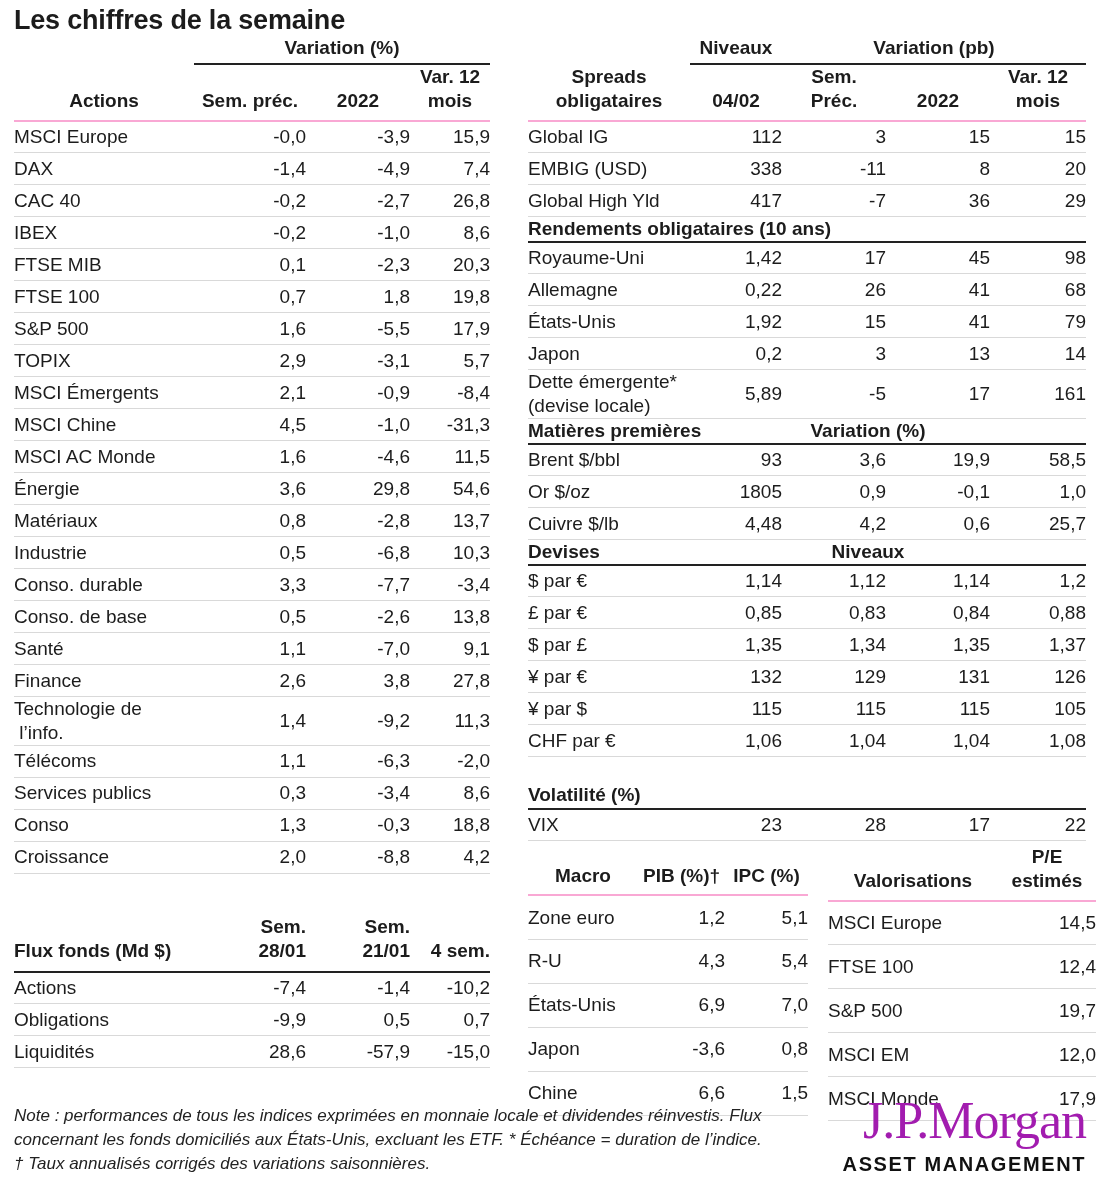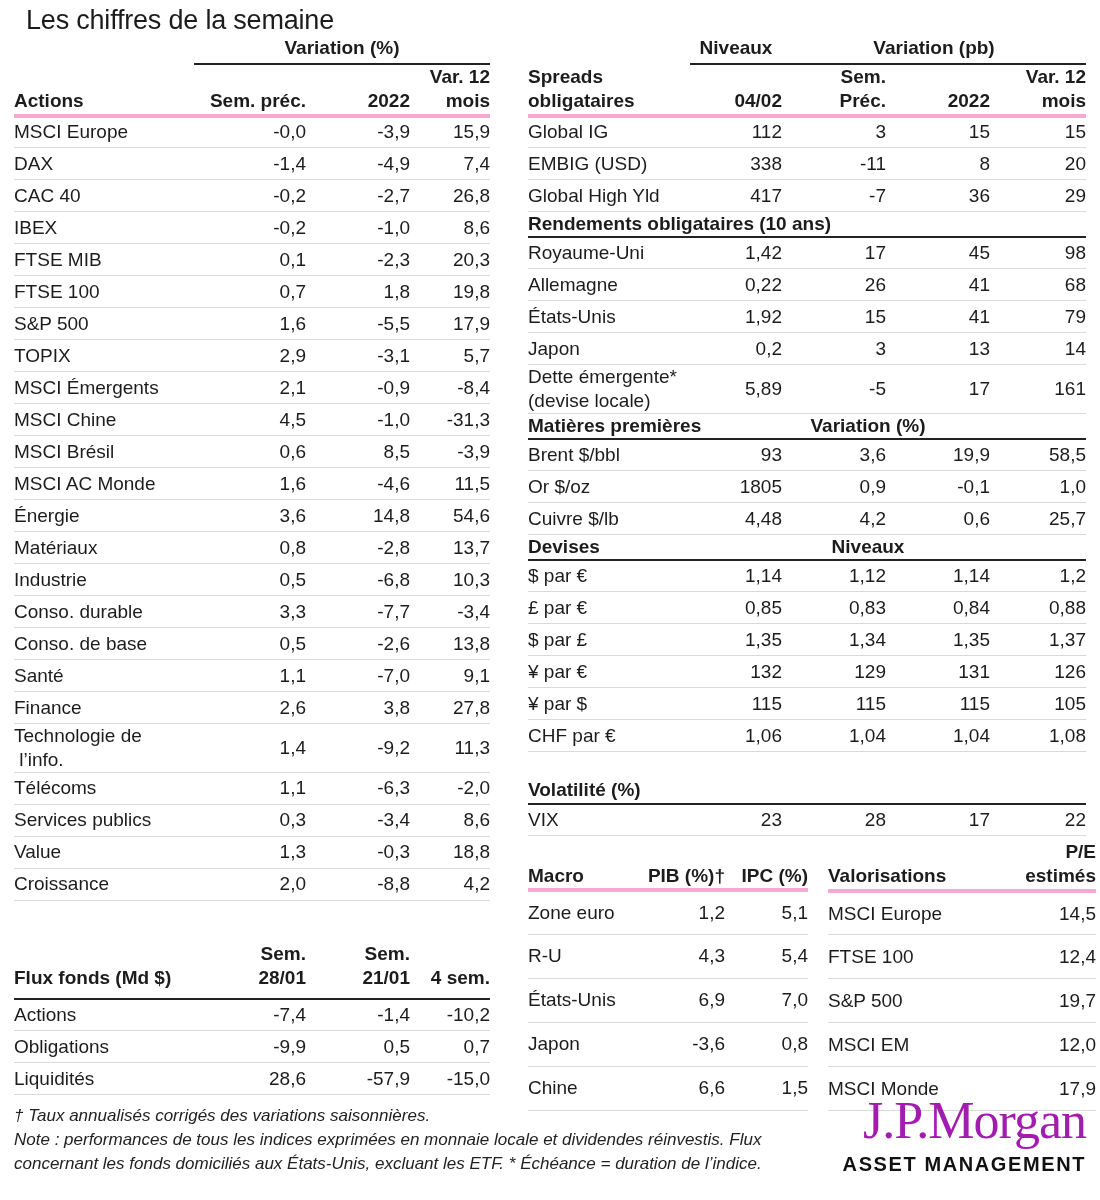--- a/index.html
+++ b/index.html
@@ -3,39 +3,39 @@
 <meta charset="utf-8">
 <style>
   * { margin:0; padding:0; box-sizing:border-box; }
   html,body { background:#ffffff; }
   body {
     width:1100px; height:1200px; position:relative; overflow:hidden;
     font-family:"Liberation Sans","DejaVu Sans",sans-serif;
     color:#1c1c1c;
   }
   .page-title {
-    position:absolute; left:26px; top:5px;
-    font-size:27px; font-weight:400; letter-spacing:-0.2px;
+    position:absolute; left:14px; top:5px;
+    font-size:27px; font-weight:700; letter-spacing:-0.2px;
   }
   .col-left  { position:absolute; left:14px;  top:36px; width:476px; }
   .col-right { position:absolute; left:528px; top:36px; width:558px; }
 
   table { border-collapse:collapse; table-layout:fixed; width:100%; }
   th, td {
     font-size:19px; line-height:1.25; padding:0;
     white-space:pre-line; vertical-align:middle;
   }
   th { font-weight:700; text-align:left; vertical-align:bottom; }
   .num { text-align:right; }
 
   
   .group-row th { height:28px; padding-bottom:3px; vertical-align:bottom; }
   .group-row .gh { text-align:center; border-bottom:2px solid #222222; }
   
-  .head-row th { height:50px; padding-bottom:1px; border-bottom:4px solid #f9a8d4; }
+  .head-row th { height:50px; padding-bottom:7px; border-bottom:2px solid #f9a8d4;text-align:center; }
   .head-row-tall th { height:60px; padding-bottom:8px; border-bottom:2px solid #222222; }
   
   tbody.rows td { height:32px; border-bottom:1px solid #d9d9d9; }
   tbody.rows-sm td { height:44px; border-bottom:1px solid #d9d9d9; }
   
   .section-row td {
     height:20px; font-weight:700;
     border-bottom:2px solid #222222; position:relative;
   }
   .section-row .sec-mid {
@@ -147,35 +147,29 @@
         <td class="num">-0,9</td>
         <td class="num">-8,4</td>
       </tr>
         <tr>
         <td>MSCI Chine</td>
         <td class="num">4,5</td>
         <td class="num">-1,0</td>
         <td class="num">-31,3</td>
       </tr>
         <tr>
-        <td>MSCI Brésil</td>
-        <td class="num">0,6</td>
-        <td class="num">8,5</td>
-        <td class="num">-3,9</td>
-      </tr>
-        <tr>
         <td>MSCI AC Monde</td>
         <td class="num">1,6</td>
         <td class="num">-4,6</td>
         <td class="num">11,5</td>
       </tr>
         <tr>
         <td>Énergie</td>
         <td class="num">3,6</td>
-        <td class="num">14,8</td>
+        <td class="num">29,8</td>
         <td class="num">54,6</td>
       </tr>
         <tr>
         <td>Matériaux</td>
         <td class="num">0,8</td>
         <td class="num">-2,8</td>
         <td class="num">13,7</td>
       </tr>
         <tr>
         <td>Industrie</td>
@@ -220,21 +214,21 @@
         <td class="num">-6,3</td>
         <td class="num">-2,0</td>
       </tr>
         <tr>
         <td>Services publics</td>
         <td class="num">0,3</td>
         <td class="num">-3,4</td>
         <td class="num">8,6</td>
       </tr>
         <tr>
-        <td>Value</td>
+        <td>Conso</td>
         <td class="num">1,3</td>
         <td class="num">-0,3</td>
         <td class="num">18,8</td>
       </tr>
         <tr>
         <td>Croissance</td>
         <td class="num">2,0</td>
         <td class="num">-8,8</td>
         <td class="num">4,2</td>
       </tr>
@@ -552,20 +546,20 @@
           <td>MSCI Monde</td>
           <td class="num">17,9</td>
         </tr>
         </tbody>
     </table>
   </div>
 
 </div>
 
 <div class="footnotes">
+  <p>Note : performances de tous les indices exprimées en monnaie locale et dividendes réinvestis. Flux concernant les fonds domiciliés aux États-Unis, excluant les ETF. * Échéance = duration de l’indice.</p>
   <p>† Taux annualisés corrigés des variations saisonnières.</p>
-  <p>Note : performances de tous les indices exprimées en monnaie locale et dividendes réinvestis. Flux concernant les fonds domiciliés aux États-Unis, excluant les ETF. * Échéance = duration de l’indice.</p>
 </div>
 
 <div class="logo">
   <div class="brand">J.P.Morgan</div>
   <div class="division">ASSET MANAGEMENT</div>
 </div>
 
 </body></html>

